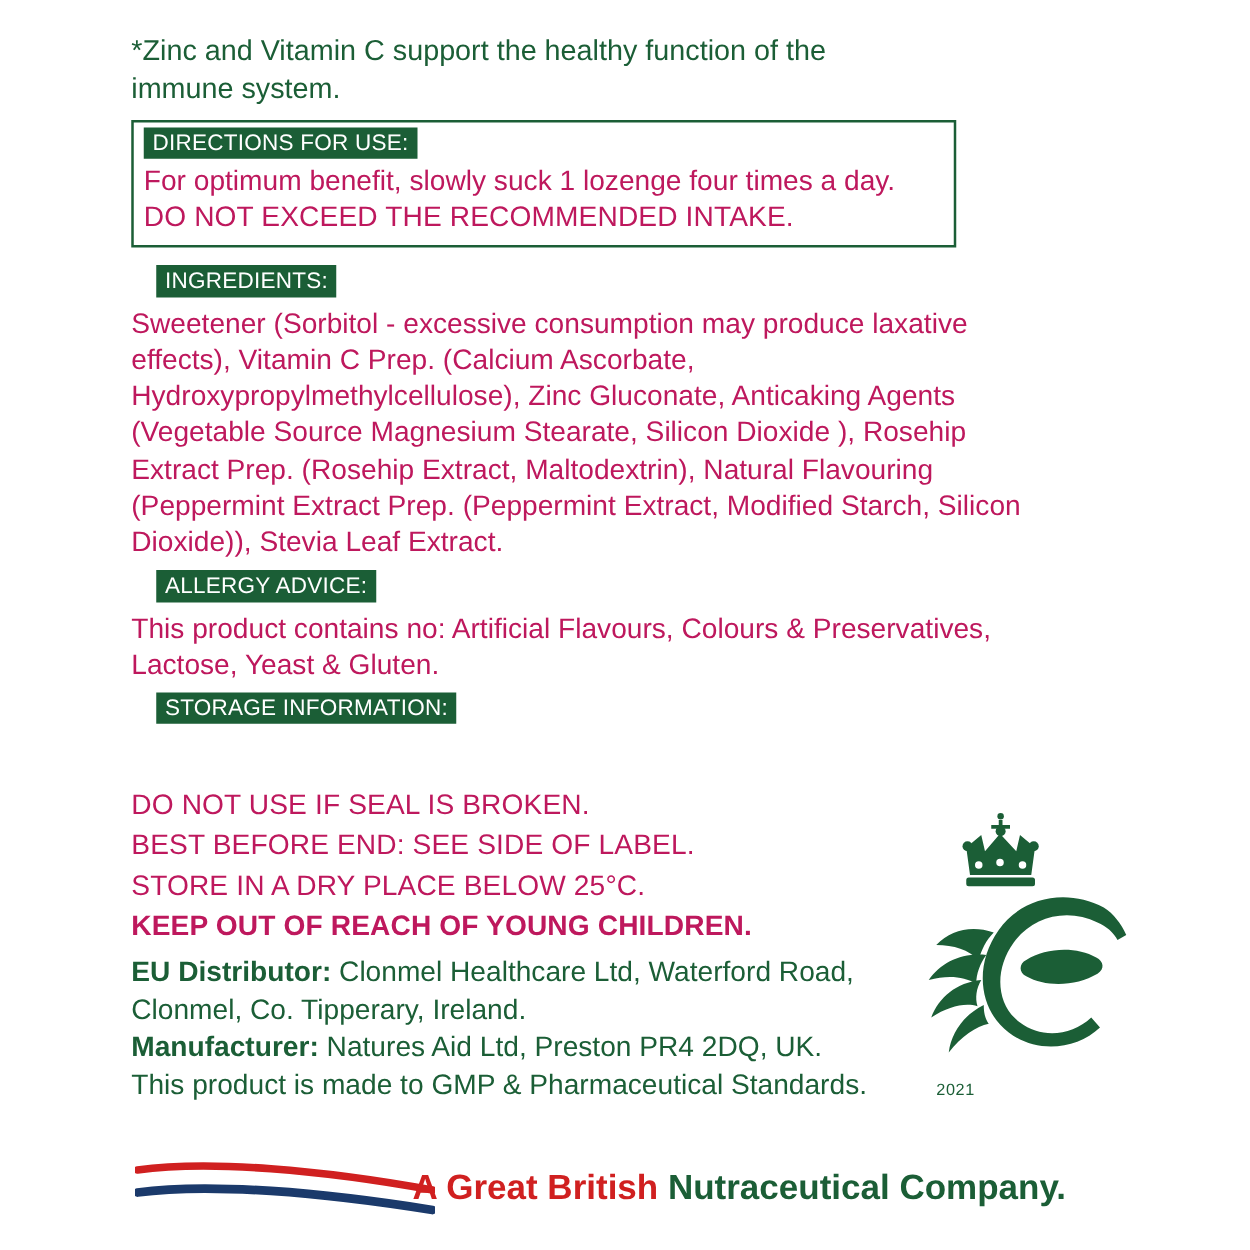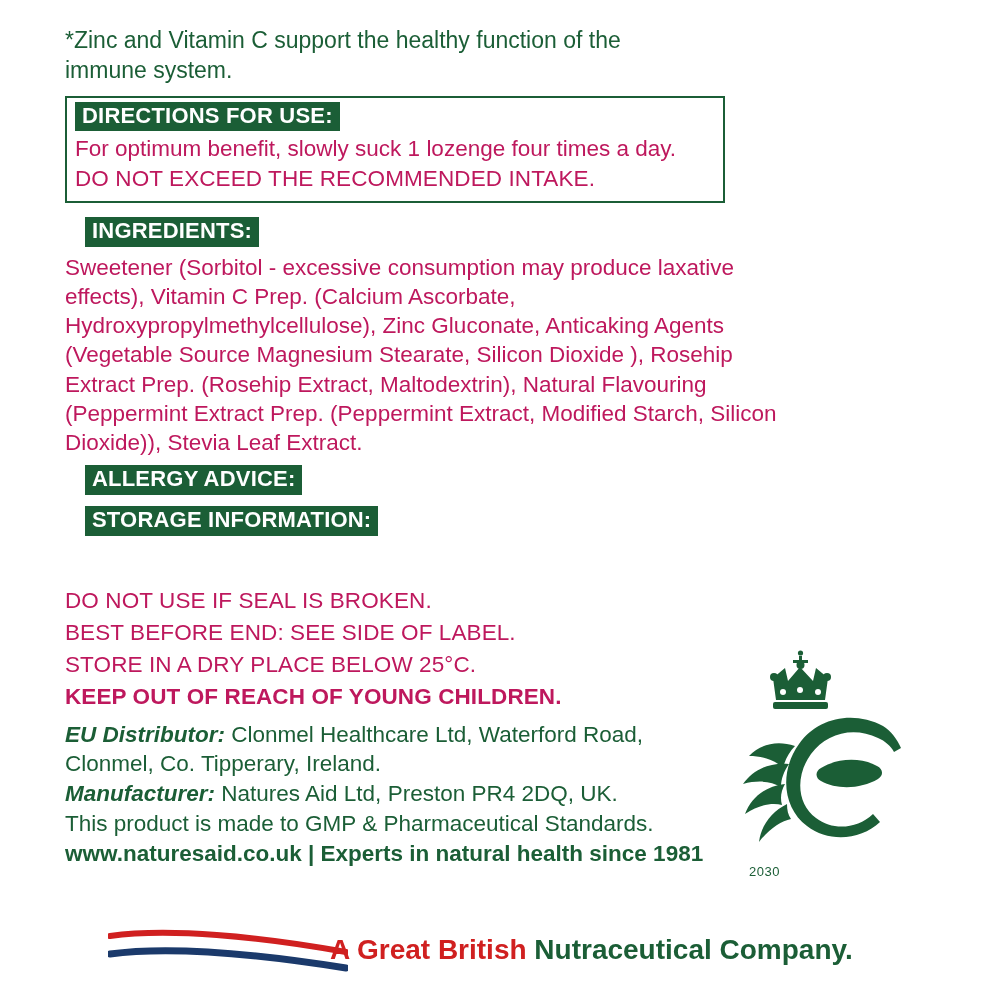--- a/index.html
+++ b/index.html
@@ -12,21 +12,21 @@
     background: #ffffff;
     font-family: "Liberation Sans", sans-serif;
     color: #0f4a2a;
     overflow: hidden;
   }
   .page {
     position: relative;
     width: 1000px;
     height: 1000px;
     box-sizing: border-box;
-    padding: 26px 110px 0 65px;
+    padding: 26px 110px 0 105px;
   }
 
   .note {
     font-size: 23px;
     line-height: 1.30;
     color: #1b5e36;
     margin: 0 0 10px 0;
     max-width: 640px;
   }
 
@@ -35,22 +35,22 @@
     border: 2px solid #1b5e36;
     padding: 4px 8px 8px 8px;
     margin-bottom: 12px;
     max-width: 660px;
     box-sizing: border-box;
   }
   .hdr {
     display: inline-block;
     background: #1b5e36;
     color: #ffffff;
-    font-size: 22px;
-    font-weight: bold;
+    font-size: 18px;
+    font-weight: normal;
     letter-spacing: 0.2px;
     padding: 2px 7px 3px 7px;
     line-height: 1.12;
     margin: 2px 0 3px 0;
   }
   .hdr.inline-first { margin-top: 0; }
 
   .body-text {
     font-size: 22.5px;
     line-height: 1.30;
@@ -71,21 +71,21 @@
 
   .storage-lines { line-height: 1.30; margin-top: 47px; }
 
   .footer {
     margin-top: 8px;
     font-size: 22.5px;
     line-height: 1.33;
     color: #1b5e36;
     max-width: 640px;
   }
-  .footer .lbl { font-weight: bold; font-style: italic; }
+  .footer .lbl { font-weight: bold; }
   .footer .strongline { font-weight: bold; }
 
   
   .emblem {
     position: absolute;
     right: 92px;
     top: 648px;
     width: 175px;
     height: 235px;
     color: #1b5e36;
@@ -139,37 +139,37 @@
     <p class="body-text caps">DO NOT EXCEED THE RECOMMENDED INTAKE.</p>
   </div>
 
   <div class="sect">
     <div class="hdr">INGREDIENTS:</div>
     <p class="body-text ingredients-text">Sweetener (Sorbitol - excessive consumption may produce laxative effects), Vitamin C Prep. (Calcium Ascorbate, Hydroxypropylmethylcellulose), Zinc Gluconate, Anticaking Agents (Vegetable Source Magnesium Stearate, Silicon Dioxide ), Rosehip Extract Prep. (Rosehip Extract, Maltodextrin), Natural Flavouring (Peppermint Extract Prep. (Peppermint Extract, Modified Starch, Silicon Dioxide)), Stevia Leaf Extract.</p>
   </div>
 
   <div class="sect">
     <div class="hdr">ALLERGY ADVICE:</div>
+    <p class="body-text allergy-text">This product contains no: Artificial Flavours, Colours &amp; Preservatives, Lactose, Yeast &amp; Gluten.</p>
   </div>
 
   <div class="sect">
     <div class="hdr">STORAGE INFORMATION:</div>
     <div class="storage-lines">
       <p class="body-text caps">DO NOT USE IF SEAL IS BROKEN.</p>
       <p class="body-text caps">BEST BEFORE END: SEE SIDE OF LABEL.</p>
       <p class="body-text caps">STORE IN A DRY PLACE BELOW 25°C.</p>
       <p class="body-text caps bold">KEEP OUT OF REACH OF YOUNG CHILDREN.</p>
     </div>
   </div>
 
   <div class="footer">
     <div><span class="lbl">EU Distributor:</span><span> Clonmel Healthcare Ltd, Waterford Road, Clonmel, Co. Tipperary, Ireland.</span></div>
     <div><span class="lbl">Manufacturer:</span><span> Natures Aid Ltd, Preston PR4 2DQ, UK.</span></div>
     <div>This product is made to GMP &amp; Pharmaceutical Standards.</div>
-    <div class="strongline">www.naturesaid.co.uk | Experts in natural health since 1981</div>
   </div>
 
   <div class="emblem">
     <svg width="175" height="215" viewBox="0 0 175 215" xmlns="http://www.w3.org/2000/svg" aria-hidden="true">
       <g fill="#1b5e36">
 
         <g>
           <rect x="66" y="8" width="3" height="9"></rect>
           <rect x="60" y="12" width="15" height="3"></rect>
           <circle cx="67.5" cy="5" r="2.6"></circle>
@@ -185,21 +185,21 @@
 
         <path d="M150 78 C120 62 84 70 66 96 C46 124 50 160 74 178 C96 195 128 192 147 174 L140 166 C124 181 100 183 83 170 C64 156 62 128 78 106 C93 85 121 78 145 90 C152 93 158 98 161 104 L168 100 C164 91 158 83 150 78 Z"></path>
         <path d="M88 120 C104 110 128 109 144 118 C150 121 151 127 145 131 C128 141 104 142 88 133 C82 130 82 123 88 120 Z"></path>
 
         <path d="M62 98 C44 92 28 96 16 108 C30 108 42 112 50 120 C52 112 56 104 62 98 Z"></path>
         <path d="M56 116 C36 114 20 122 10 136 C25 132 38 133 48 139 C48 131 51 123 56 116 Z"></path>
         <path d="M52 136 C32 138 18 150 12 166 C26 157 39 154 49 157 C47 150 48 143 52 136 Z"></path>
         <path d="M54 156 C38 164 28 178 26 194 C36 181 48 173 58 171 C55 167 54 162 54 156 Z"></path>
       </g>
     </svg>
-    <div class="year">2030</div>
+    <div class="year">2021</div>
   </div>
 
   <div class="bottom">
     <svg class="swoosh" viewBox="0 0 240 46" xmlns="http://www.w3.org/2000/svg" aria-hidden="true">
       <path d="M2 10 C60 2 150 10 238 26" stroke="#d02020" stroke-width="6" fill="none" stroke-linecap="round"></path>
       <path d="M2 20 C60 12 150 20 238 34" stroke="#ffffff" stroke-width="5" fill="none" stroke-linecap="round"></path>
       <path d="M2 28 C60 20 150 28 238 42" stroke="#1b3a6b" stroke-width="7" fill="none" stroke-linecap="round"></path>
     </svg>
     <div class="tagline"><span class="red">A Great British</span><span> Nutraceutical Company.</span></div>
   </div>

